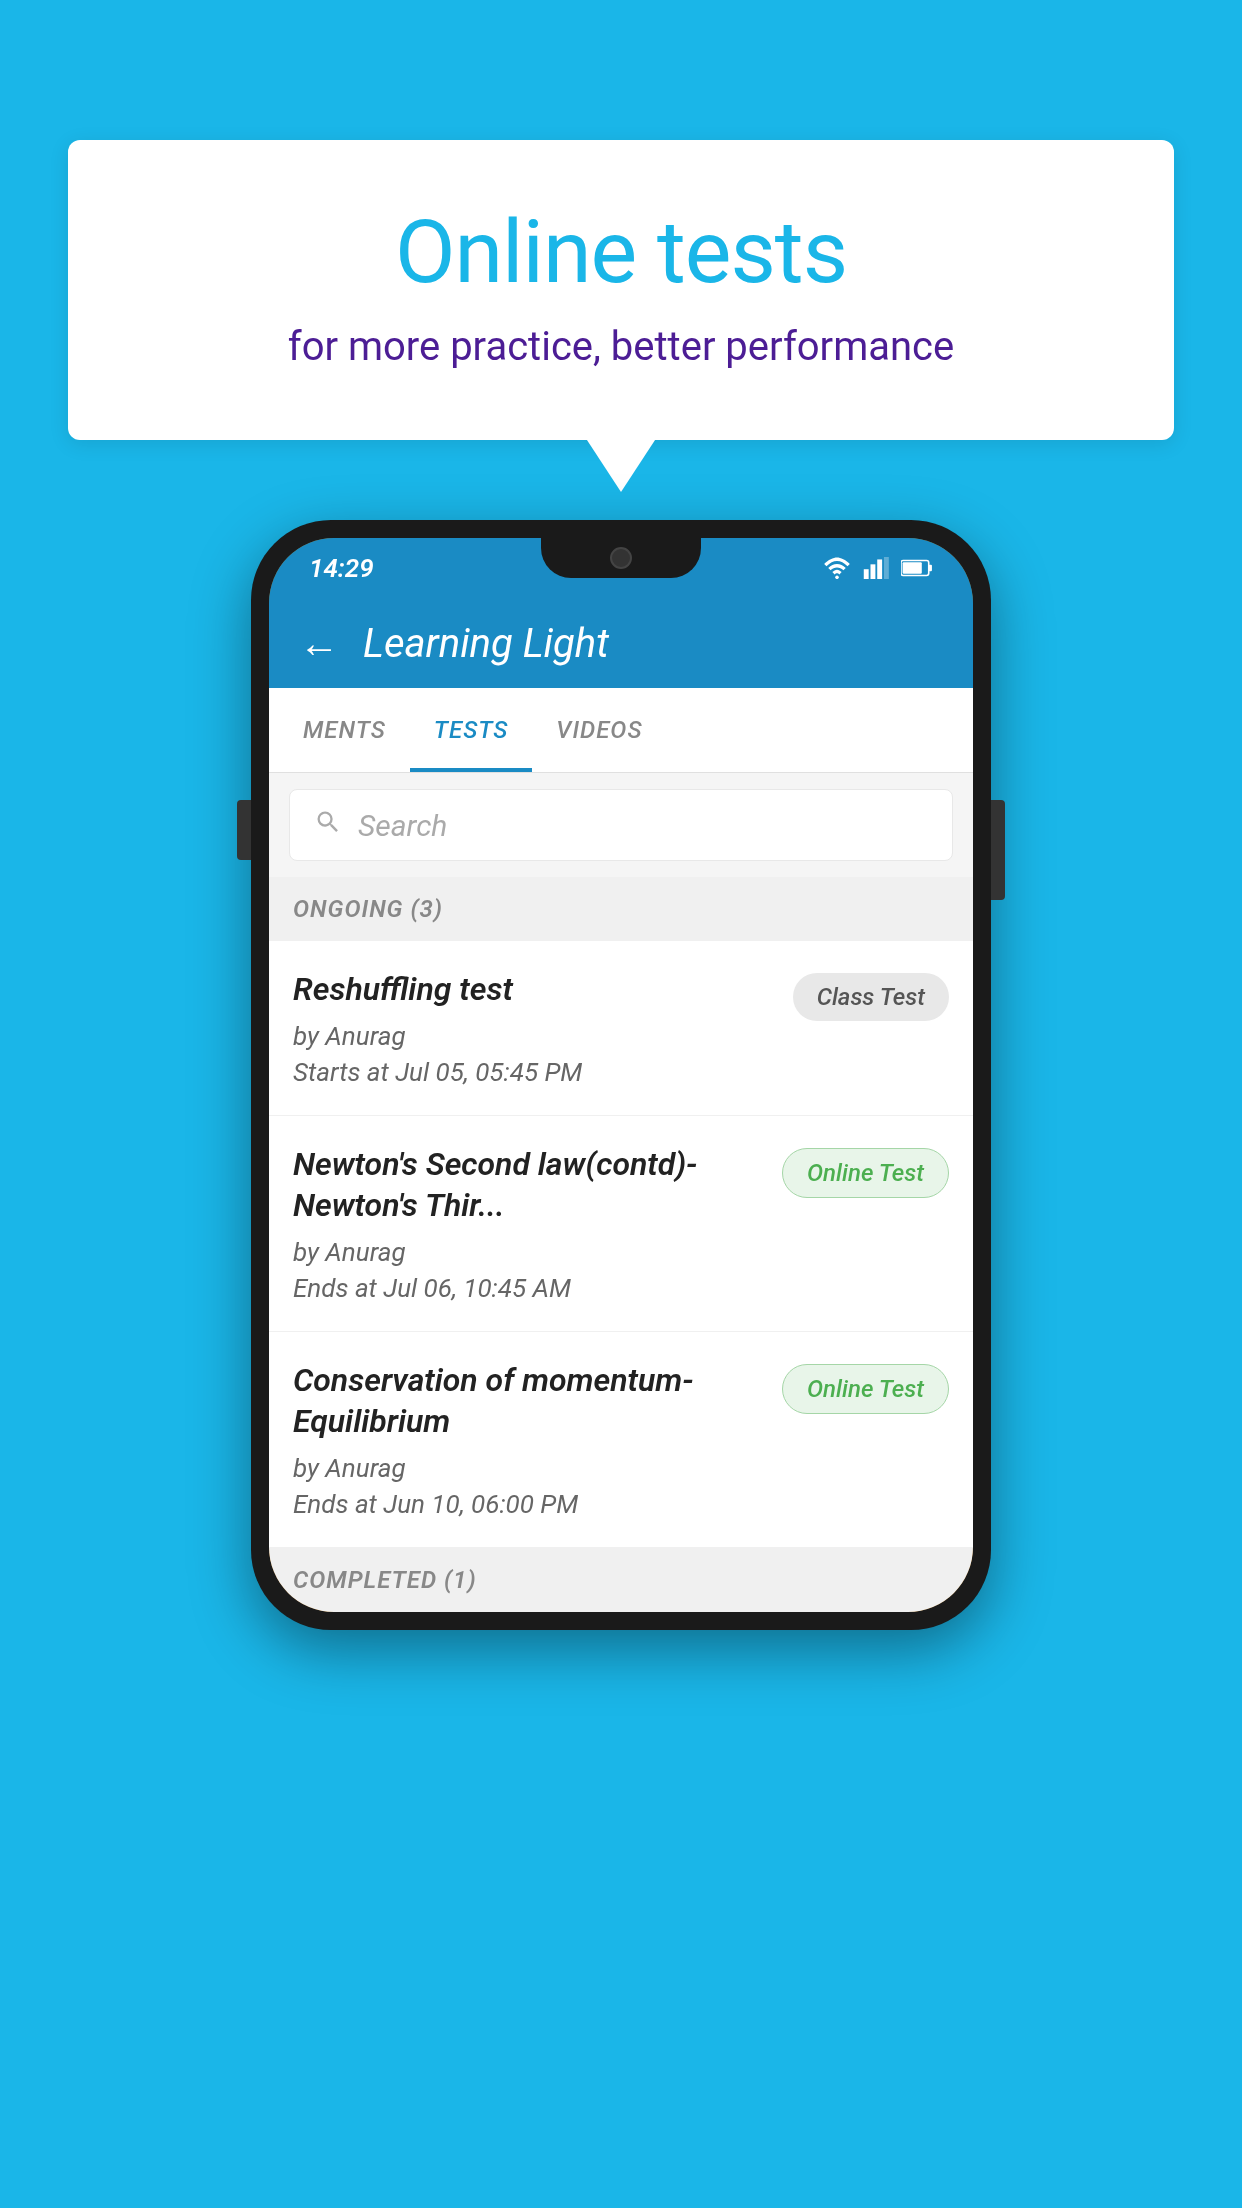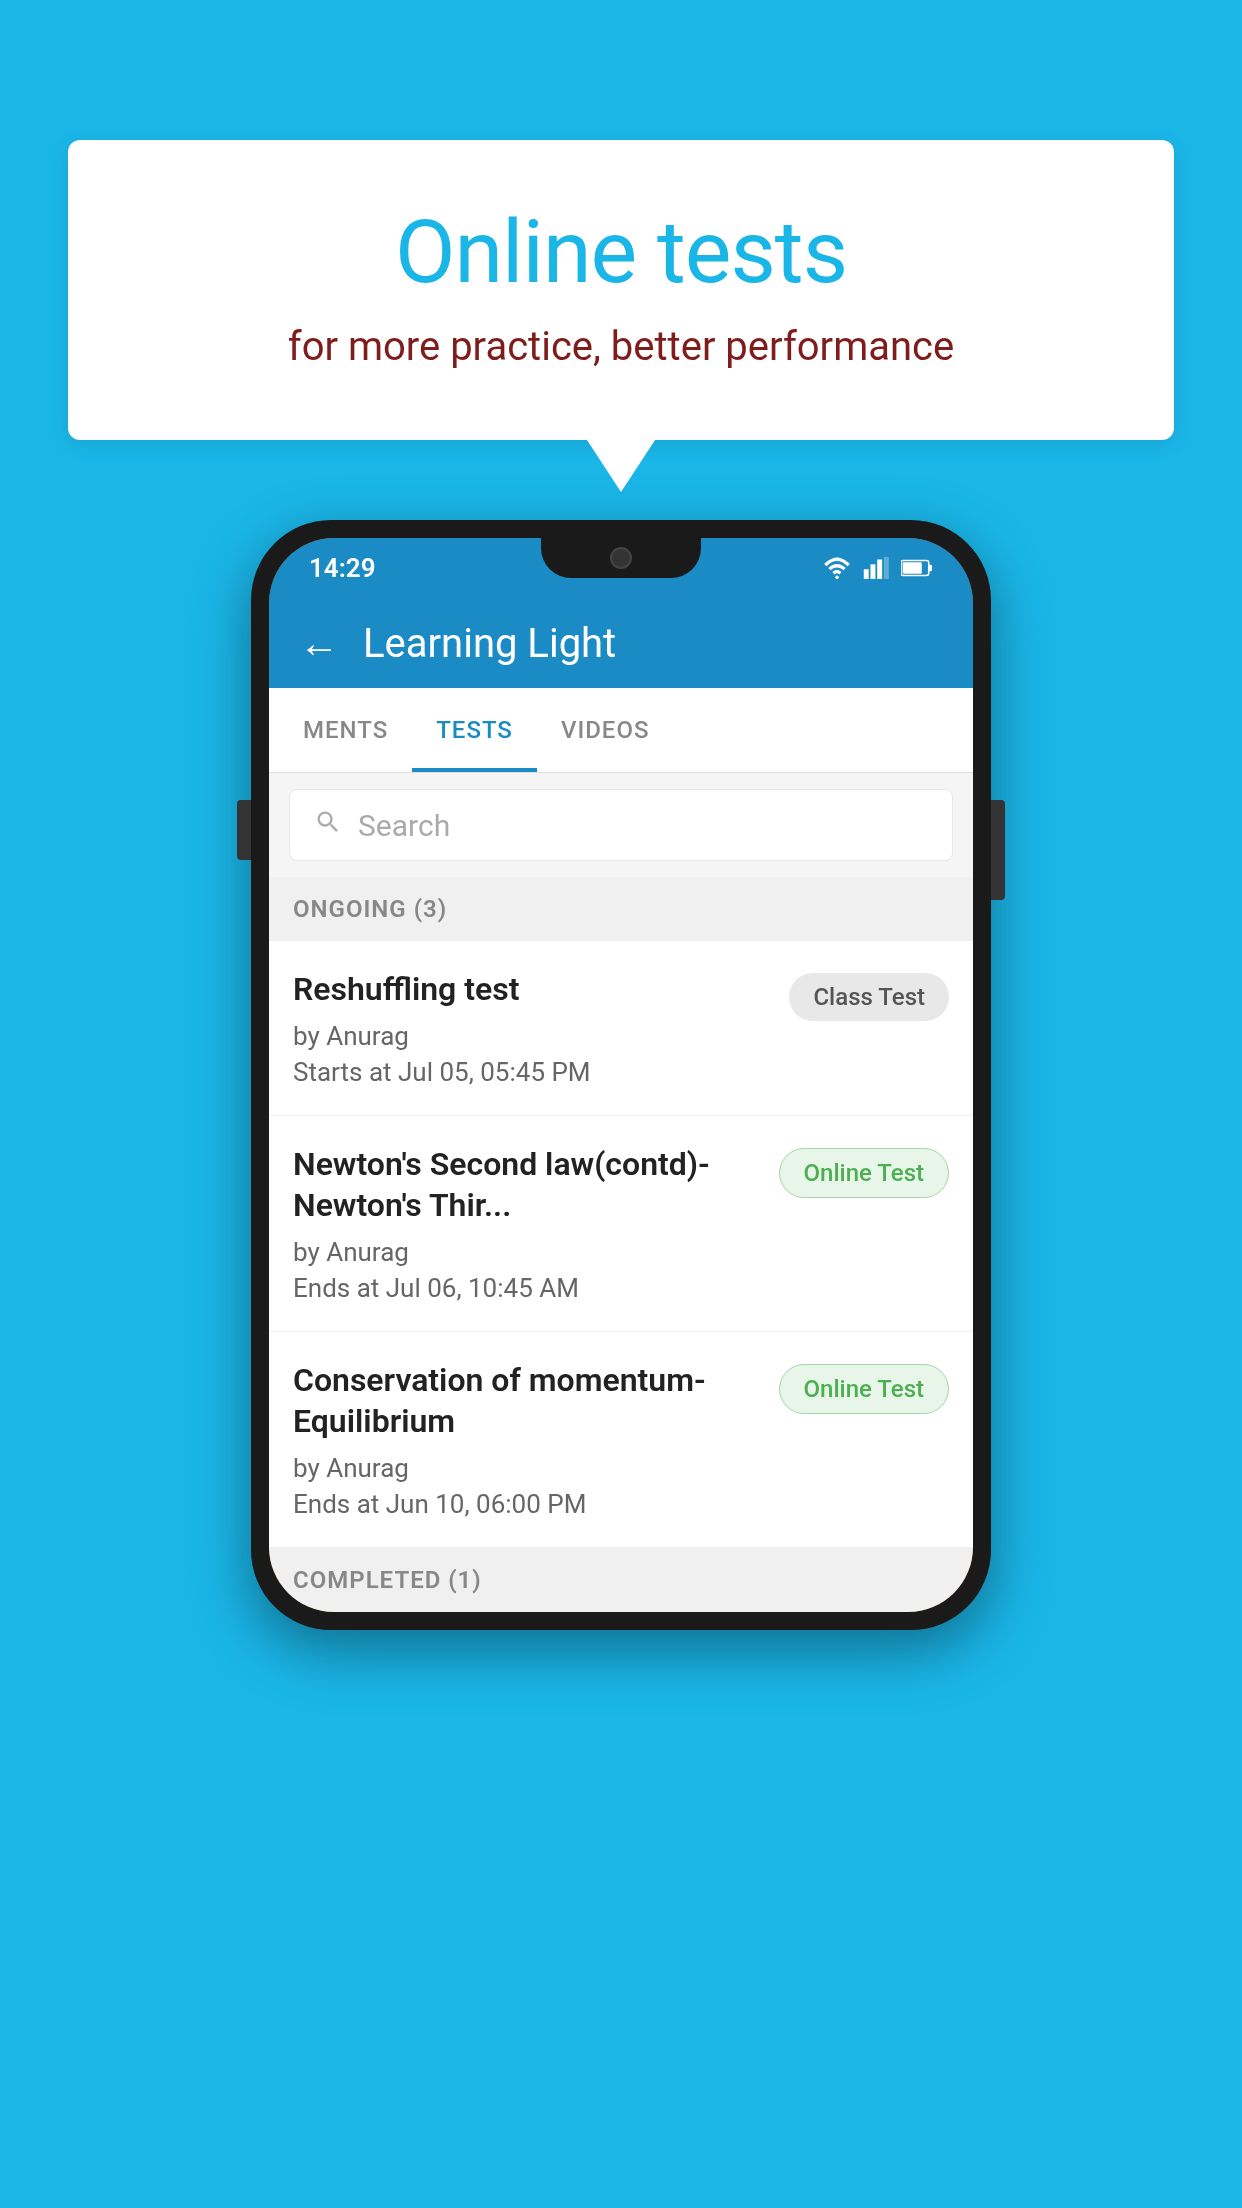--- a/index.html
+++ b/index.html
@@ -47,21 +47,21 @@
     .bubble-title {
       font-size: 88px;
       font-weight: 400;
       color: #1ab6e8;
       margin-bottom: 20px;
       letter-spacing: -1px;
     }
 
     .bubble-subtitle {
       font-size: 40px;
-      color: #7f1d1d;
+      color: #4c1d95;
       font-weight: 400;
     }
 
     
     .phone-wrapper {
       position: absolute;
       top: 520px;
       left: 50%;
       transform: translateX(-50%);
       width: 740px;
@@ -96,20 +96,21 @@
       height: 100px;
       background: #333;
       border-radius: 0 4px 4px 0;
     }
 
     .phone-screen {
       background: #a16207;
       border-radius: 65px;
       overflow: hidden;
       position: relative;
+      font-style: italic;
     }
 
     
     .status-bar {
       background: #1a8bc4;
       height: 60px;
       display: flex;
       align-items: center;
       justify-content: space-between;
       padding: 0 40px;

